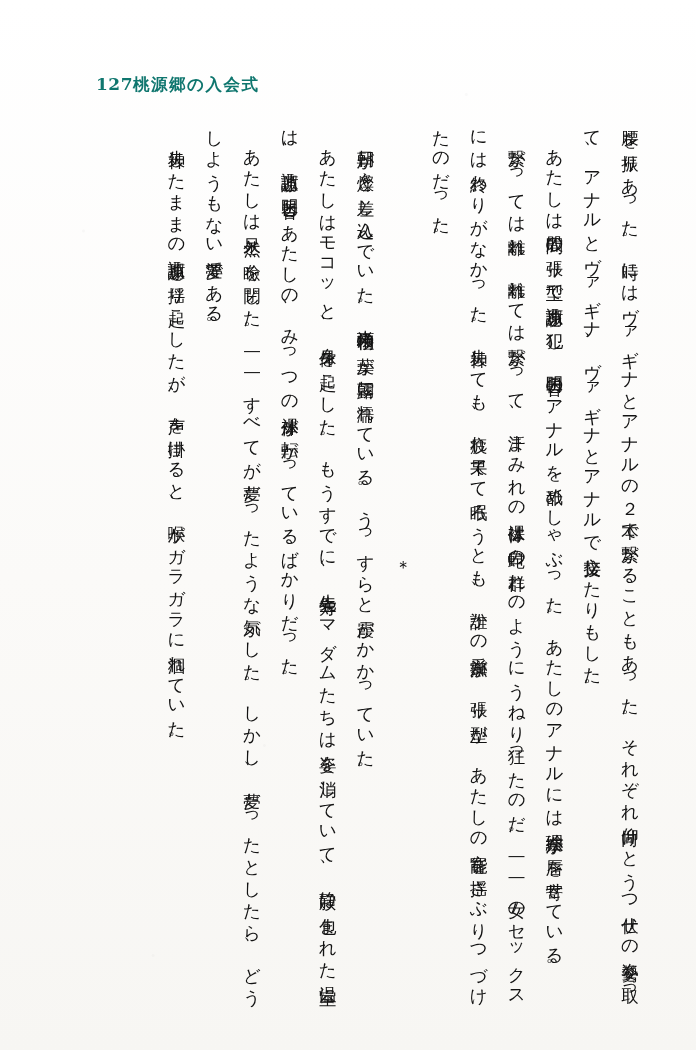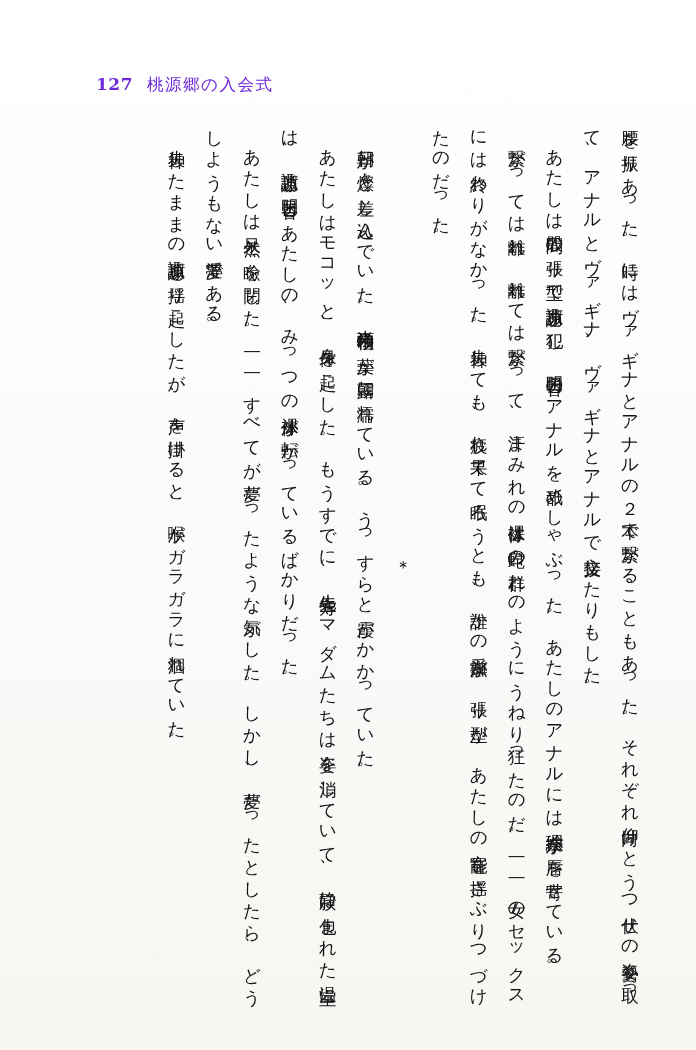--- a/index.html
+++ b/index.html
@@ -37,31 +37,30 @@
     pointer-events: none;
   }
 
   
   #header {
     position: absolute;
     top: 74px;
     left: 96px;
     display: flex;
     align-items: baseline;
-    gap: 14px;
-    color: #6d28d9;
+    color: #0f766e;
   }
   #header .folio {
     font-size: 17px;
     font-weight: 700;
     letter-spacing: 0.5px;
   }
   #header .chapter {
     font-size: 16.5px;
-    font-weight: 400;
+    font-weight: 700;
     letter-spacing: 1.5px;
   }
 
   
   #textblock {
     position: absolute;
     top: 118px;
     right: 48px;
     width: 560px;
     height: 880px;

